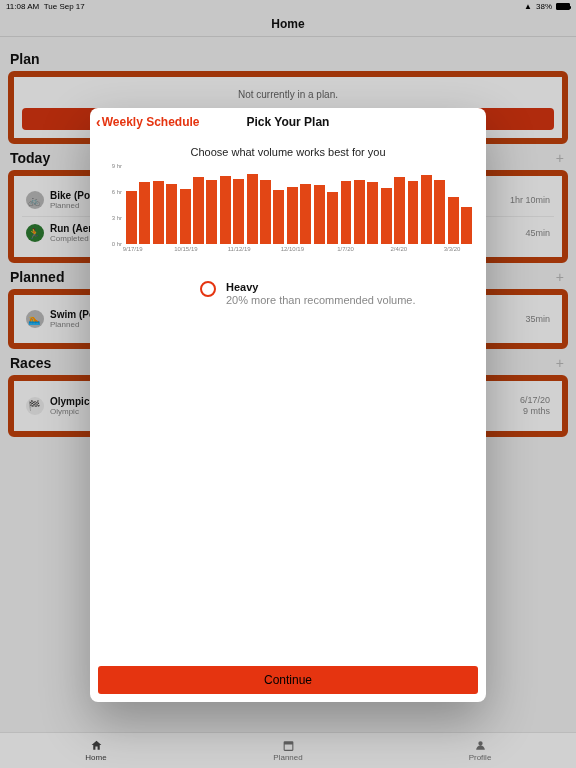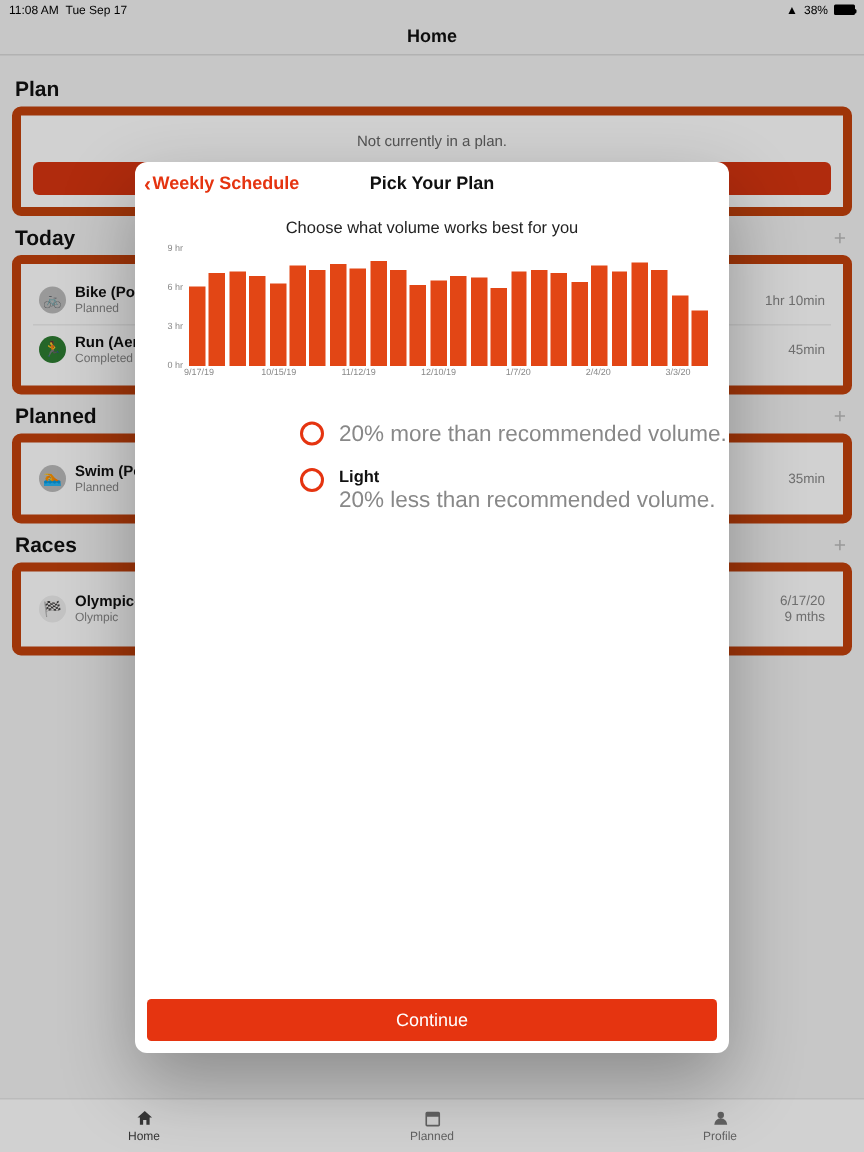--- a/index.html
+++ b/index.html
@@ -58,24 +58,24 @@
   .bar{ flex:1; background:#e24615; }
   .x-axis{ position:absolute; left:22px; right:0; bottom:0; height:12px; font-size:6px; color:#888;}
   .x-lab{ position:absolute; top:0; transform:translateX(-50%);}
 
   
   .opts{ margin:16px 0 0 110px; }
   .opt{ display:flex; gap:10px; padding:7px 0; cursor:pointer;}
   .radio-ic{ width:16px; height:16px; border:2px solid #e53410; border-radius:50%; flex:none; position:relative;}
   .radio-ic.sel::after{ content:""; position:absolute; inset:2.5px; background:#e53410; border-radius:50%;}
   .opt-t{ font-size:11px; font-weight:600; line-height:1.15;}
-  .opt-s{ font-size:15px; color:#888; line-height:1.15;text-align:center;}
+  .opt-s{ font-size:11px; color:#888; line-height:1.15;text-align:center;}
 
   .m-foot{ margin-top:auto; padding:8px;}
-  .btn-cont{ background:#e53410; color:#ffffff; text-align:center; height:28px; line-height:28px; border-radius:3px; font-size:12px; cursor:pointer;}
+  .btn-cont{ background:#e53410; color:#000000; text-align:center; height:28px; line-height:28px; border-radius:3px; font-size:12px; cursor:pointer;}
 </style>
 </head>
 <body>
 
 <div class="status-bar">
   <div>
     <span>11:08 AM</span>&nbsp;&nbsp;<span>Tue Sep 17</span>
   </div>
   <div class="sb-right">
     <span class="wifi-ic">▲</span>
@@ -234,28 +234,22 @@
           <div class="x-lab" style="left: 78.8462%;">2/4/20</div>
           <div class="x-lab" style="left: 94.2308%;">3/3/20</div>
         </div>
     </div>
   </div>
 
   <div class="opts" id="opts">
       <div class="opt">
         <div class="radio-ic"></div>
         <div>
+          <div class="opt-t">Heavy</div>
           <div class="opt-s">20% more than recommended volume.</div>
-        </div>
-      </div>
-      <div class="opt">
-        <div class="radio-ic"></div>
-        <div>
-          <div class="opt-t">Light</div>
-          <div class="opt-s">20% less than recommended volume.</div>
         </div>
       </div>
     </div>
 
   <div class="m-foot">
     <div class="btn-cont">Continue</div>
   </div>
 </div>
 
 </body></html>

